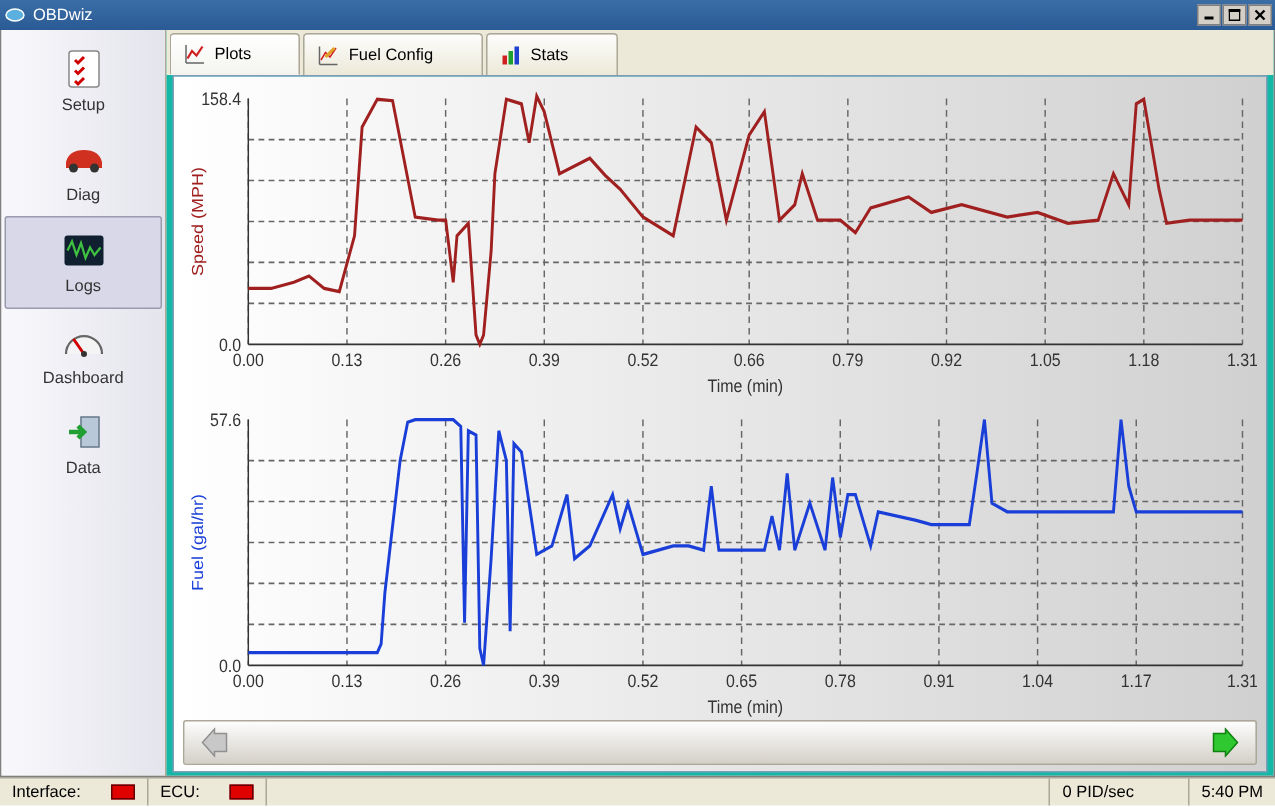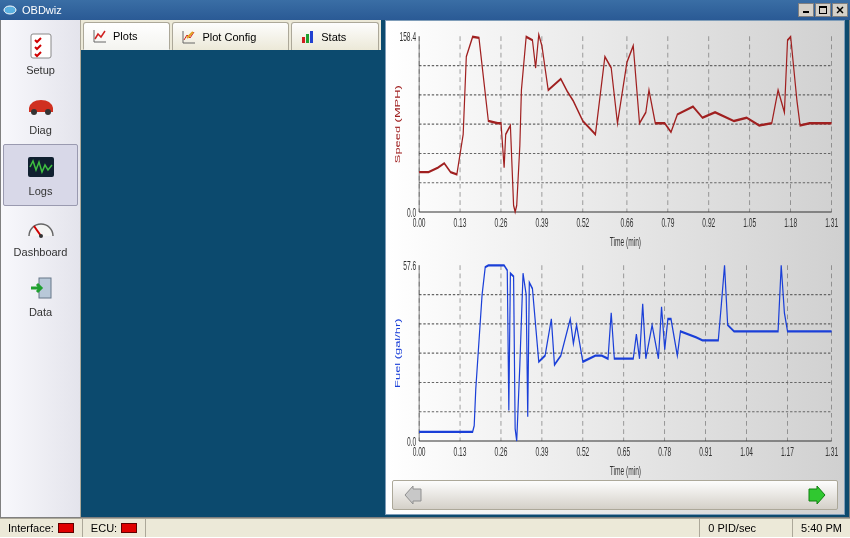--- a/index.html
+++ b/index.html
@@ -6,42 +6,42 @@
 html, body { width: 850px; height: 538px; overflow: hidden; background: #fff; }
 
 .titlebar { height: 20px; background: linear-gradient(to bottom, #3a6ea5 0%, #2a5a95 100%); display: flex; align-items: center; padding: 0 2px; color: #fff; font-weight: normal; }
 .titlebar .icon { width: 16px; height: 16px; margin-right: 4px; display: flex; align-items: center; justify-content: center; }
 .titlebar .spacer { flex: 1; }
 .titlebar .win-btns { display: flex; gap: 1px; }
 .titlebar .win-btn { width: 16px; height: 14px; background: #d4d0c8; border: 1px solid #808080; display: flex; align-items: center; justify-content: center; cursor: pointer; }
 
 .app-body { height: 498px; display: flex; background: #ece9d8; border: 1px solid #808080; border-top: none; }
 
-.sidebar { width: 80px; background: linear-gradient(to right, #f8f8fc, #e4e4ec); border-right: 1px solid #aca899; display: flex; flex-direction: column; padding-top: 4px; }
+.sidebar { width: 110px; background: linear-gradient(to right, #f8f8fc, #e4e4ec); border-right: 1px solid #aca899; display: flex; flex-direction: column; padding-top: 4px; }
 .sidebar-item { display: flex; flex-direction: column; align-items: center; padding: 6px 2px 8px 2px; cursor: pointer; gap: 2px; }
 .sidebar-item.selected { background: #d8d8e8; border: 1px solid #9a9ab0; margin: 0 2px; border-radius: 2px; }
 .sidebar-item .ic { width: 32px; height: 32px; display: flex; align-items: center; justify-content: center; }
 .sidebar-item .lab { color: #333; }
 
-.main { flex: 1; display: flex; flex-direction: row; background: #0c4a6e; }
+.main { flex: 1; display: flex; flex-direction: column; background: #14b8a6; }
 .tabs { height: 30px; display: flex; align-items: stretch; background: #ece9d8; padding: 2px 2px 0 2px; gap: 2px; }
 .tab { display: flex; align-items: center; gap: 5px; padding: 0 32px 0 8px; border: 1px solid #aca899; border-bottom: none; border-radius: 3px 3px 0 0; background: linear-gradient(to bottom, #fdfdfd, #ece9d8); cursor: pointer; }
 .tab .ic { width: 16px; height: 16px; display: flex; align-items: center; justify-content: center; }
 .tab.active { background: linear-gradient(to bottom, #fff, #f4f4f0); border-bottom: 1px solid #f4f4f0; position: relative; z-index: 2; }
 
 .content { flex: 1; background: linear-gradient(to right, #fff, #d0d0d0); border: 1px solid #7f9db9; margin: 0 4px 2px 4px; display: flex; flex-direction: column; padding: 6px 6px 4px 6px; }
 .plot-area { flex: 1; display: flex; flex-direction: column; gap: 6px; }
 .plot { flex: 1; position: relative; }
 .plot svg { width: 100%; height: 100%; }
 .nav-bar { height: 30px; display: flex; align-items: center; margin-top: 2px; background: linear-gradient(to bottom, #fdfdfd, #d4d0c8); border: 1px solid #aca899; border-radius: 2px; }
 .nav-btn { width: 44px; height: 26px; display: flex; align-items: center; justify-content: center; cursor: pointer; }
 .nav-bar .spacer { flex: 1; }
 
 .statusbar { height: 19px; background: #ece9d8; border-top: 1px solid #aca899; display: flex; align-items: center; font-size: 11px; }
-.statusbar .cell { padding: 0 8px; height: 100%; display: flex; align-items: center; border-right: 1px solid #aca899; gap: 4px; }
+.statusbar .cell { padding: 0 8px; height: 100%; display: flex; align-items: center; border-right: 1px solid #aca899; gap: 20px; }
 .statusbar .cell.right { border-left: 1px solid #aca899; border-right: none; margin-left: 28px; }
 .statusbar .spacer { flex: 1; }
 .led { display: inline-block; width: 16px; height: 10px; background: #e00000; border: 1px solid #600000; }
 
 .axis-label { font-family: Tahoma, sans-serif; font-size: 11px; }
 .tick-label { font-family: Tahoma, sans-serif; font-size: 11px; fill: #333; }
 .grid line { stroke: #666; stroke-width: 1; stroke-dasharray: 4 3; }
 .axis line { stroke: #333; stroke-width: 1; }
 </style>
 </head>
@@ -140,21 +140,21 @@
         <span>Plots</span>
       </div>
       <div class="tab">
         <span class="ic">
             <svg width="16" height="16">
               <path d="M2 14 h12 M2 14 V2" stroke="#666"></path>
               <path d="M3 11 l3 -5 l3 3 l4 -6" stroke="#d02020" fill="none"></path>
               <path d="M12 3 l-6 6" stroke="#e0a020" stroke-width="2"></path>
             </svg>
           </span>
-        <span>Plot Config</span>
+        <span>Fuel Config</span>
       </div>
       <div class="tab">
         <span class="ic">
             <svg width="16" height="16">
               <rect x="2" y="8" width="3" height="6" fill="#d02020"></rect>
               <rect x="6" y="5" width="3" height="9" fill="#20a030"></rect>
               <rect x="10" y="2" width="3" height="12" fill="#2040d0"></rect>
             </svg>
           </span>
         <span>Stats</span>

